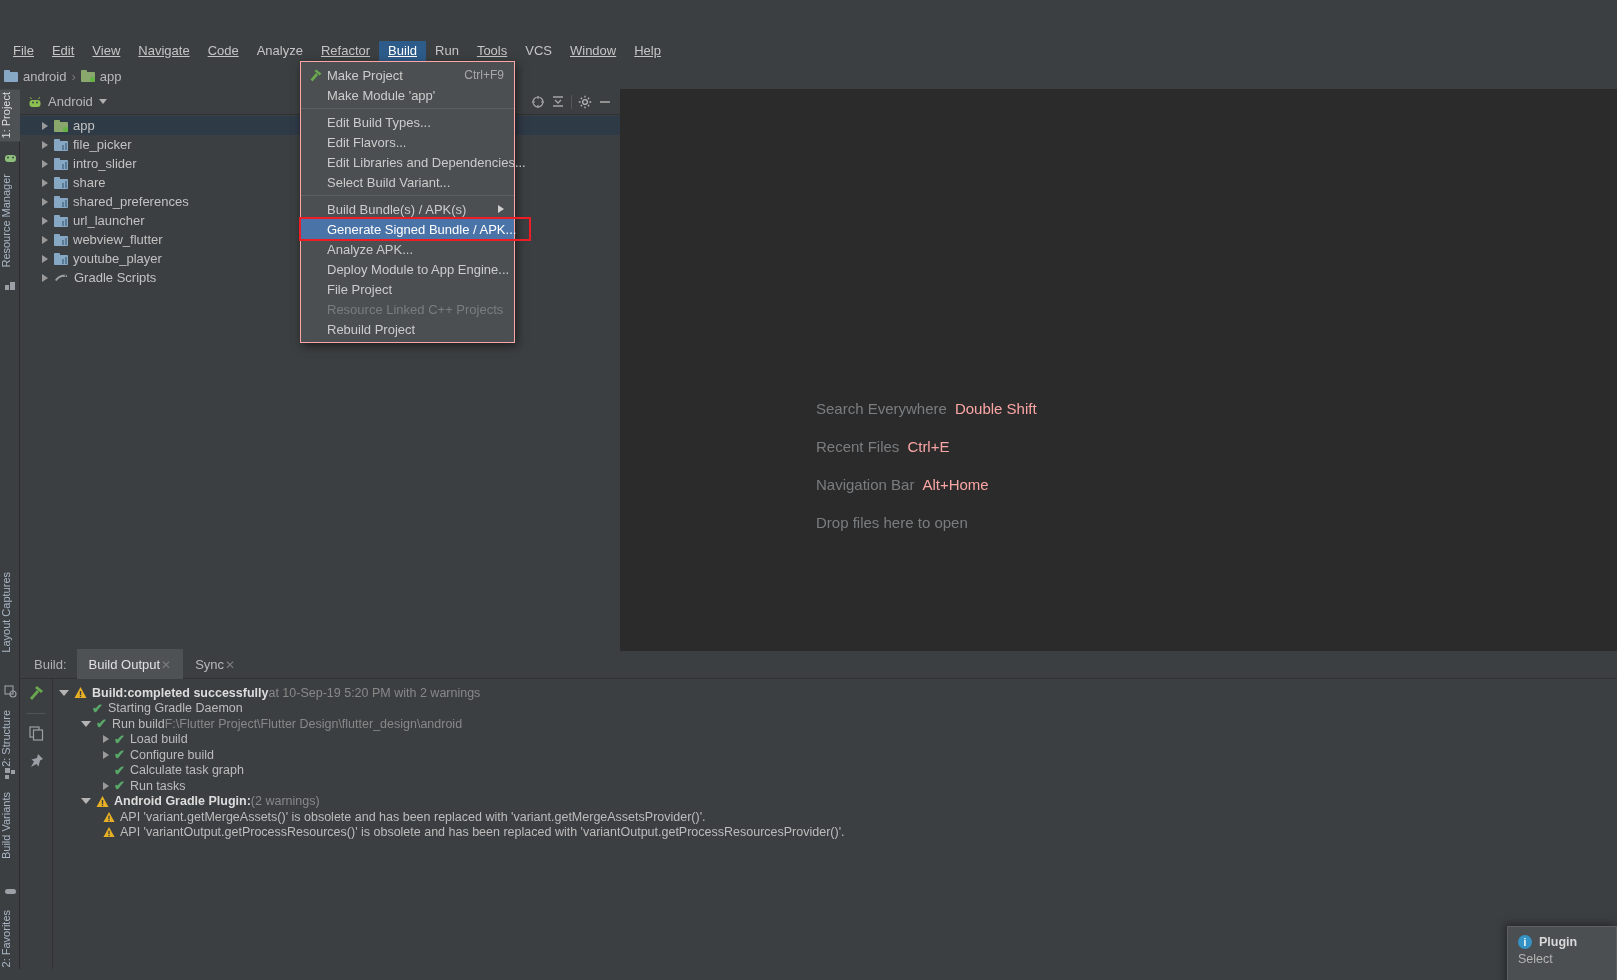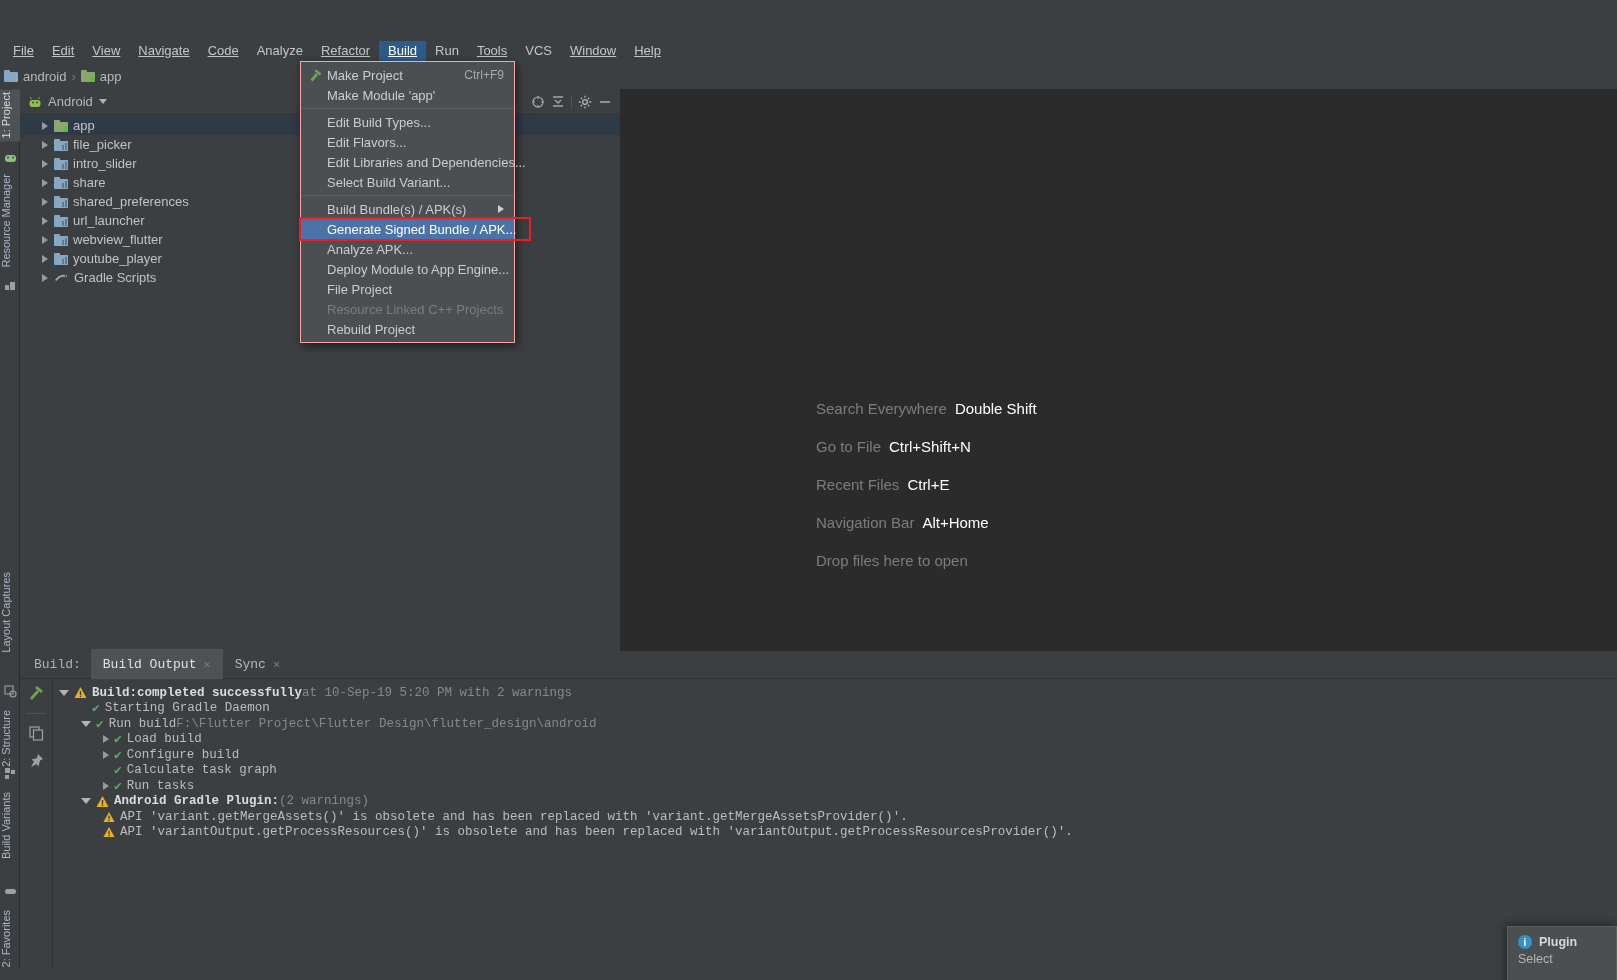--- a/index.html
+++ b/index.html
@@ -90,27 +90,27 @@
   .modic .bars i { display:block; width:2px; background:#5b7a94; }
   .modic.app:before{ background:#8aa86e;} .modic.app:after{ background:#8aa86e;}
 
   
   .editor {
     position:absolute; left:620px; top:50px; width:997px; height:562px;
     background:#2b2b2b;
   }
   .shortcuts { position:absolute; left:196px; top:300px; }
   .scut { height:38px; font-size:15px; color:#7a7d80; display:flex; align-items:center; gap:8px; white-space:nowrap;}
-  .scut b { color:#ffffff; font-weight:normal; }
-
-  
-  .buildpanel { position:absolute; left:20px; top:612px; width:1597px; height:318px; background:#3c3f41;font-family:Liberation Mono, monospace; }
+  .scut b { color:#fca5a5; font-weight:normal; }
+
+  
+  .buildpanel { position:absolute; left:20px; top:612px; width:1597px; height:318px; background:#3c3f41; }
   .build-tabs { height:28px; display:flex; align-items:center; gap:0; padding-left:4px; border-bottom:1px solid #323232;}
   .btab-label { font-size:13px; color:#b0b0b0; padding:0 10px; }
-  .btab { display:flex; align-items:center; gap:7px; height:32px; padding:0 12px; font-size:13px; color:#b8b8b8; }
+  .btab { display:flex; align-items:center; gap:1px; height:32px; padding:0 12px; font-size:13px; color:#b8b8b8; }
   .btab.sel { background:#4e5254; color:#e0e0e0; }
   .x-ic { color:#7c7c7c; font-size:12px; }
   .build-body { display:flex; height:290px; }
   .build-gutter { width:33px; background:#3c3f41; display:flex; flex-direction:column; align-items:center; padding-top:5px; gap:12px; border-right:1px solid #323232;}
   .build-tree { flex:1; padding:6px 0 0 6px; background:#3c3f41; }
   .brow { display:flex; align-items:center; height:15.5px; font-size:12.5px; color:#bcbcbc; white-space:nowrap; }
   .bar-tri-d { width:0;height:0;border-left:5px solid transparent;border-right:5px solid transparent;border-top:6px solid #b4b4b4; margin-right:5px; flex:none;}
   .bar-tri-r { width:0;height:0;border-top:4px solid transparent;border-bottom:4px solid transparent;border-left:6px solid #9a9a9a; margin-right:5px; flex:none;}
   .spacer-tri { width:11px; flex:none; }
   .chk { color:#59a869; font-size:13px; margin-right:5px; font-weight:bold; flex:none;}
@@ -391,24 +391,20 @@
     </div>
   </div>
 
   <div class="editor">
     <div class="shortcuts">
       <div class="scut">
         <span>Search Everywhere</span>
         <b>Double Shift</b>
       </div>
       <div class="scut">
-        <span>Go to File</span>
-        <b>Ctrl+Shift+N</b>
-      </div>
-      <div class="scut">
         <span>Recent Files</span>
         <b>Ctrl+E</b>
       </div>
       <div class="scut">
         <span>Navigation Bar</span>
         <b>Alt+Home</b>
       </div>
       <div class="scut">
         <span>Drop files here to open</span>
       </div>

